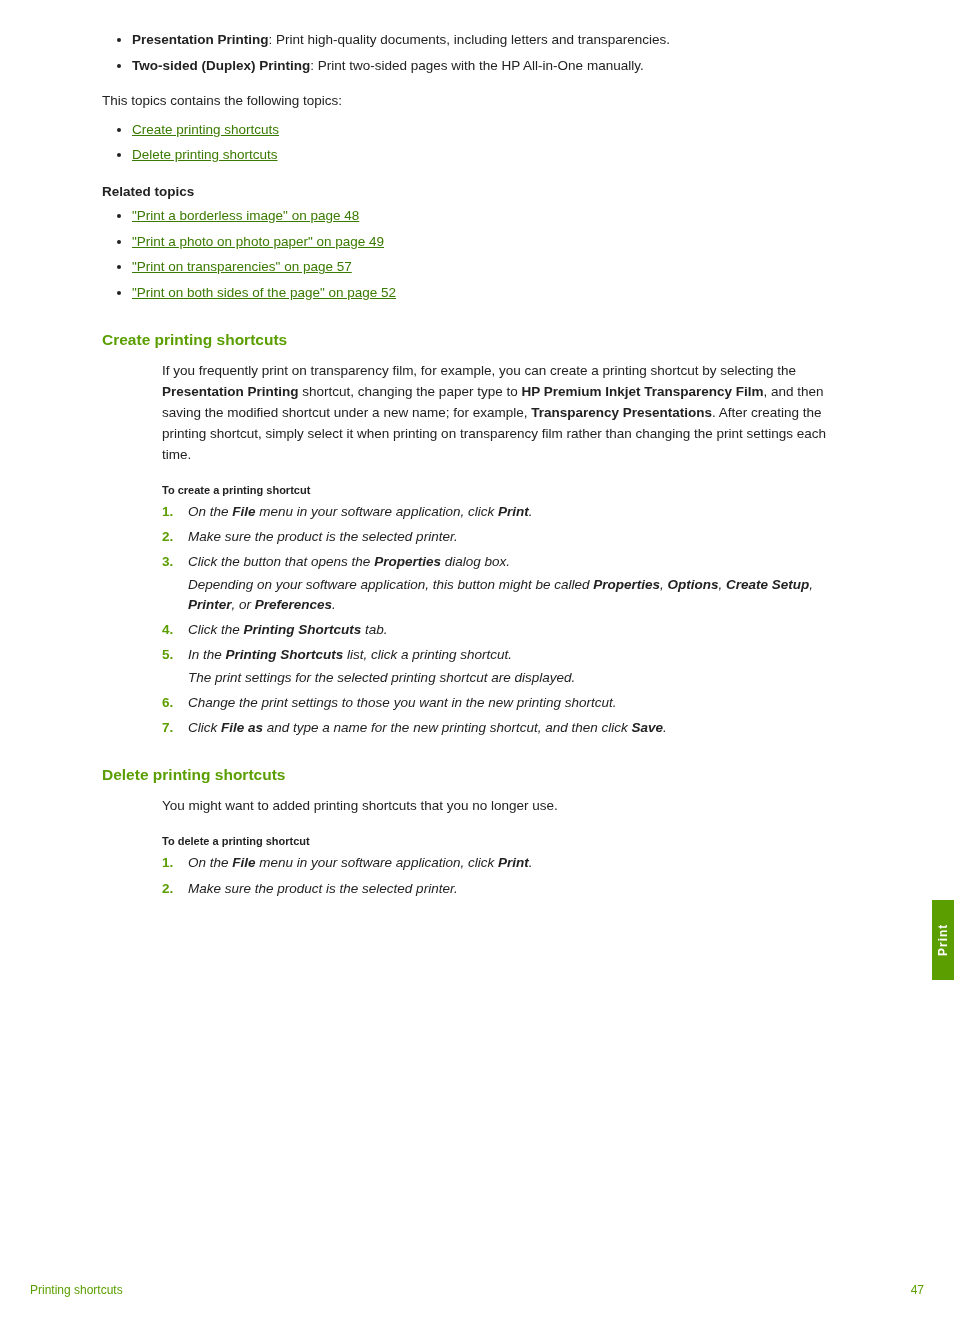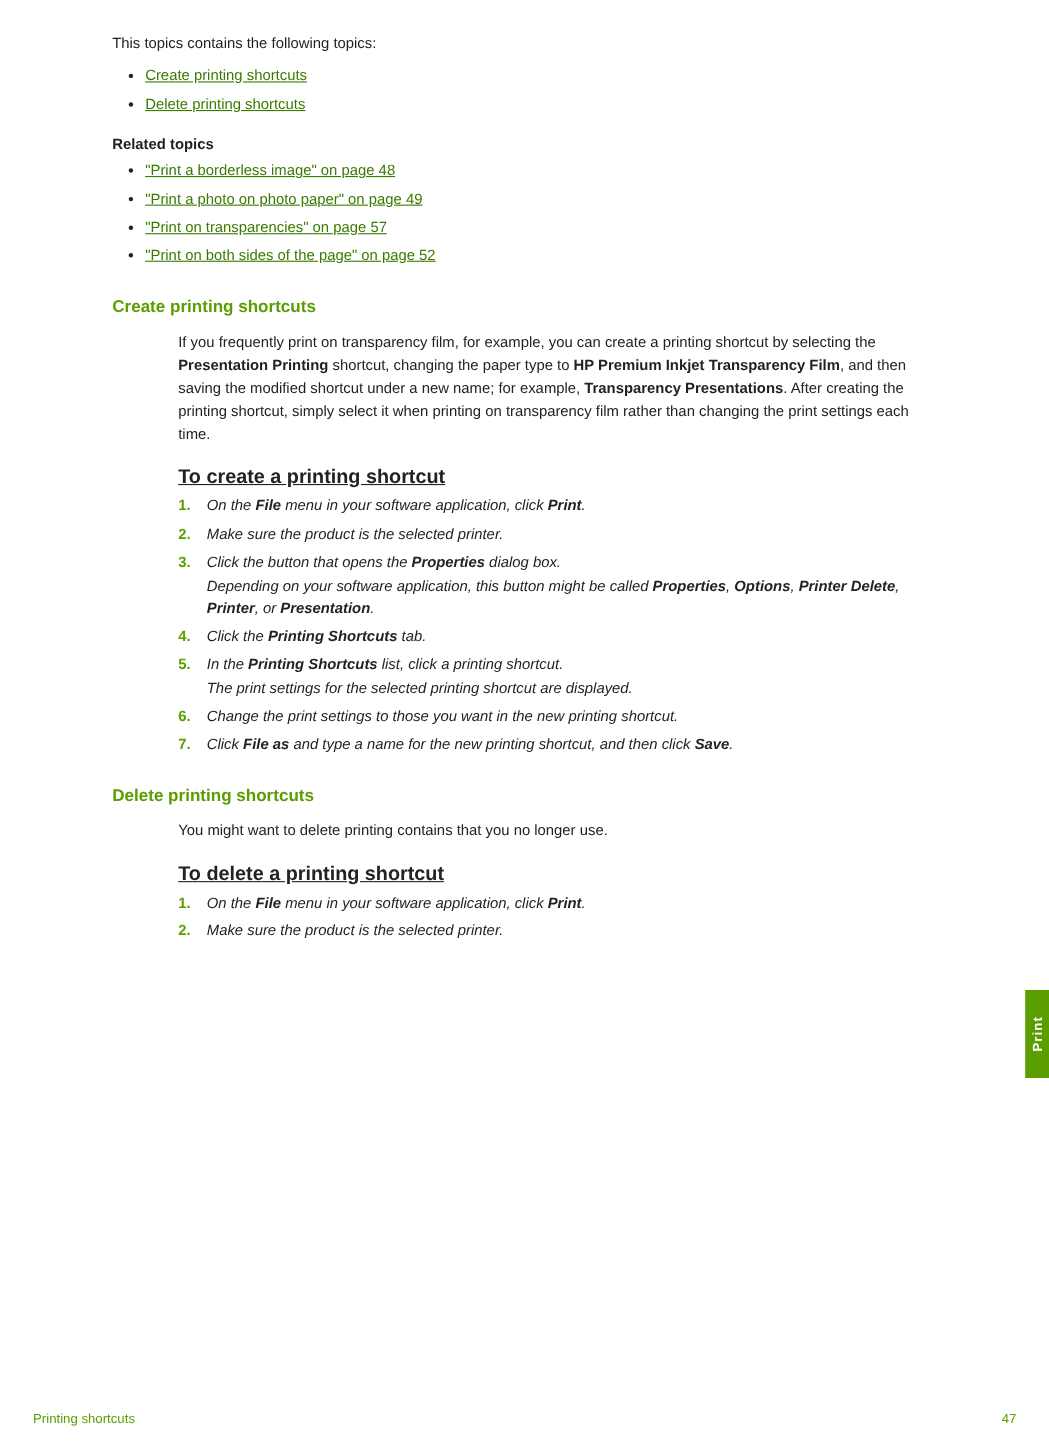--- a/index.html
+++ b/index.html
@@ -64,22 +64,21 @@
       margin-bottom: 10px;
       line-height: 1.55;
       margin-left: 60px;
     }
     
     .sub-heading {
       font-weight: bold;
       margin-left: 60px;
       margin-top: 18px;
       margin-bottom: 6px;
-      font-size: 18px;
-      text-decoration: underline;
+      font-size: 11px;
     }
     
     .numbered-list {
       margin-left: 60px;
       margin-bottom: 8px;
     }
     .numbered-list li {
       margin-bottom: 5px;
       line-height: 1.5;
       list-style: none;
@@ -136,20 +135,28 @@
       font-size: 12px;
       color: #5a9e00;
       align-items: center;
     }
   </style>
 </head>
 <body>
 
 <div class="page">
 
+  <ul class="top-bullets">
+    <li>
+      <b>Presentation Printing</b><span>: Print high-quality documents, including letters and transparencies.</span>
+    </li>
+    <li>
+      <b>Two-sided (Duplex) Printing</b><span>: Print two-sided pages with the HP All-in-One manually.</span>
+    </li>
+  </ul>
 
   <p class="section-intro">This topics contains the following topics:</p>
 
   <ul class="link-list">
     <li>
       <a>Create printing shortcuts</a>
     </li>
     <li>
       <a>Delete printing shortcuts</a>
     </li>
@@ -180,21 +187,21 @@
         <span class="num-content">On the <b>File</b> menu in your software application, click <b>Print</b>.</span>
       </li>
       <li>
         <span class="num-label">2.</span>
         <span class="num-content">Make sure the product is the selected printer.</span>
       </li>
       <li>
         <span class="num-label">3.</span>
         <span class="num-content">
           Click the button that opens the <b>Properties</b> dialog box.
-          <span class="num-sub">Depending on your software application, this button might be called <b>Properties</b>, <b>Options</b>, <b>Printer Delete</b>, <b>Printer</b>, or <b>Presentation</b>.</span>
+          <span class="num-sub">Depending on your software application, this button might be called <b>Properties</b>, <b>Options</b>, <b>Create Setup</b>, <b>Printer</b>, or <b>Preferences</b>.</span>
         </span>
       </li>
       <li>
         <span class="num-label">4.</span>
         <span class="num-content">Click the <b>Printing Shortcuts</b> tab.</span>
       </li>
       <li>
         <span class="num-label">5.</span>
         <span class="num-content">
           In the <b>Printing Shortcuts</b> list, click a printing shortcut.
@@ -210,21 +217,21 @@
         <span class="num-content">
           Click <b>File as</b> and type a name for the new printing shortcut, and then click <b>Save</b>.
         </span>
       </li>
     </ol>
   </div>
 
   <div style="margin-top: 18px;">
     <h2 class="section-heading">Delete printing shortcuts</h2>
 
-    <p class="body-para">You might want to delete printing contains that you no longer use.</p>
+    <p class="body-para">You might want to added printing shortcuts that you no longer use.</p>
 
     <p class="sub-heading">To delete a printing shortcut</p>
 
     <ol class="numbered-list">
       <li>
         <span class="num-label">1.</span>
         <span class="num-content">On the <b>File</b> menu in your software application, click <b>Print</b>.</span>
       </li>
       <li>
         <span class="num-label">2.</span>

